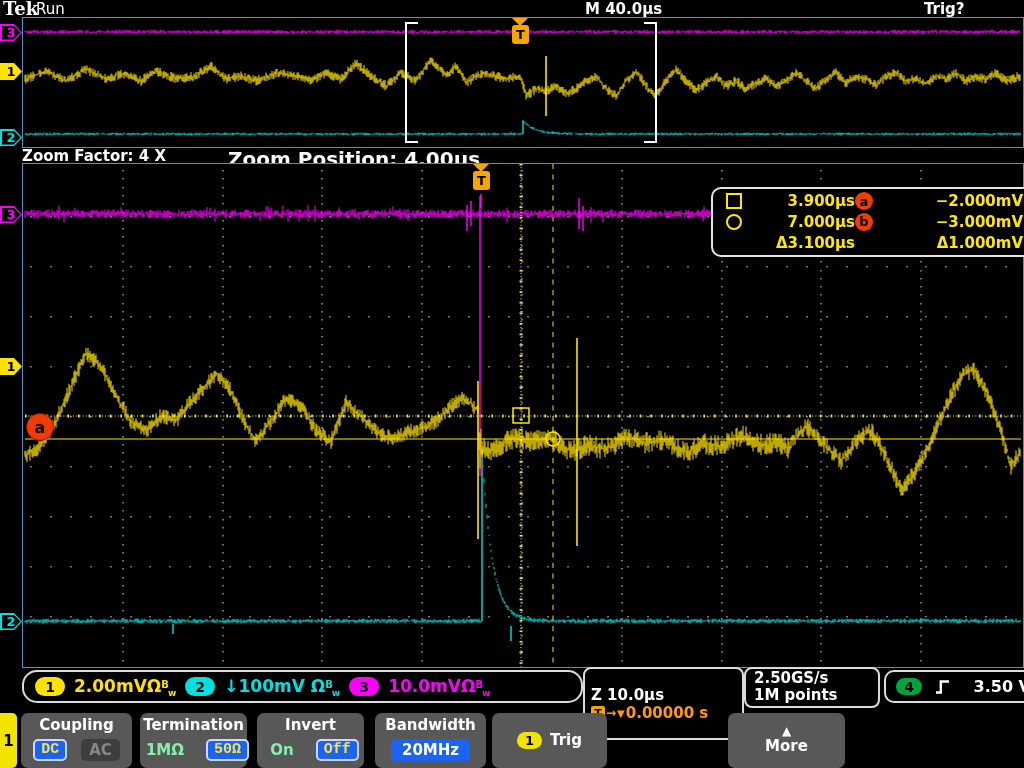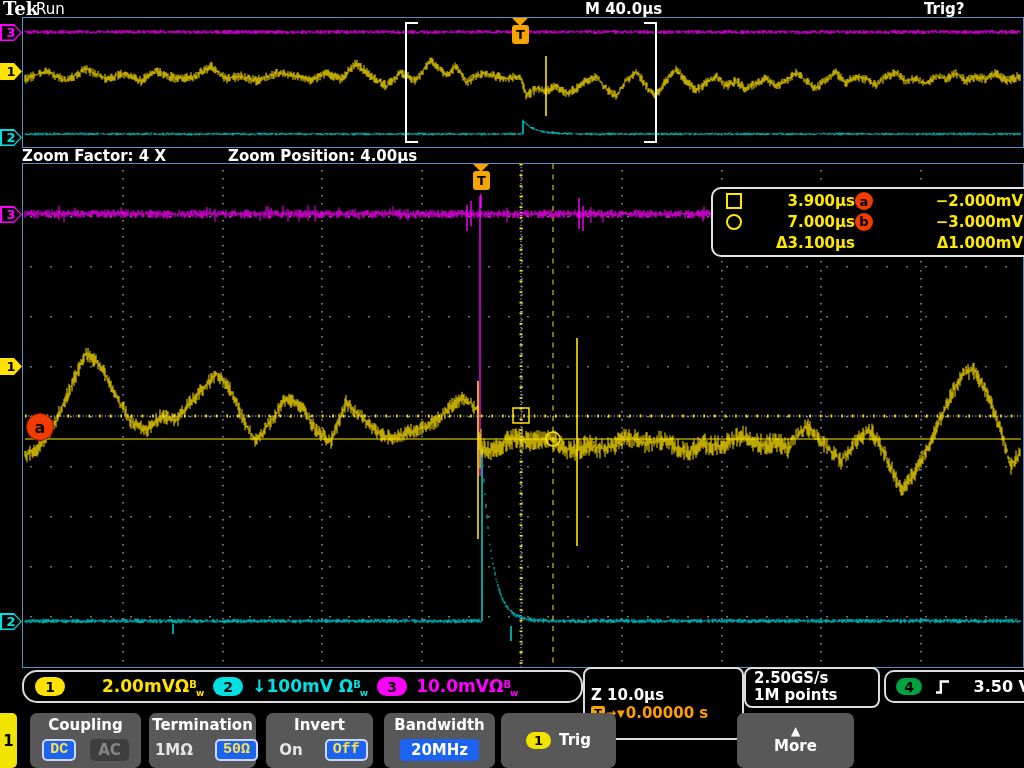--- a/index.html
+++ b/index.html
@@ -10,21 +10,21 @@
   #hdr-logo{left:3px;top:-2px;color:#fff;font-family:"DejaVu Serif",serif;font-weight:bold;font-size:18px;}
   #hdr-run{left:36px;top:0px;color:#ffffff;font-size:15px;}
   #hdr-tb{left:585px;top:0px;color:#fff;font-size:15px;font-weight:bold;}
   #hdr-trig{left:924px;top:0px;color:#fff;font-size:15px;font-weight:bold;}
   
   .wave-win{border:1px solid #5c8ebe;background:#000;}
   #ov-win{left:22px;top:17px;width:1000px;height:129px;}
   #main-win{left:22px;top:163px;width:1000px;height:503px;}
   
   #zoom-factor{left:22px;top:147px;color:#fff;font-size:15px;font-weight:bold;}
-  #zoom-pos{left:228px;top:147px;color:#fff;font-size:15px;font-weight:bold;}
+  #zoom-pos{left:228px;top:147px;color:#fff;font-size:20px;font-weight:bold;}
   
   .ptag{position:absolute;left:0;width:22px;height:17px;
         clip-path:polygon(0 0,64% 0,100% 50%,64% 100%,0 100%);
         display:flex;align-items:center;justify-content:center;
         font-size:13px;font-weight:bold;line-height:17px;}
   .ptag .inner{position:absolute;left:1.5px;top:1.5px;right:1.5px;bottom:1.5px;
         clip-path:polygon(0 0,64% 0,100% 50%,64% 100%,0 100%);background:#000;}
   .ptag span{position:relative;z-index:2;}
   
   .tbadge{position:absolute;width:17px;height:19px;background:#f5a400;border-radius:3px;
@@ -60,27 +60,27 @@
             font-size:15px;font-weight:bold;line-height:17px;}
   #trig-box{left:884px;top:670px;width:135px;height:29px;border-radius:10px;
             display:flex;align-items:center;gap:13px;padding:0 10px;}
   #trig-src{width:26px;height:17px;border-radius:9px;color:#000;font-size:14px;font-weight:bold;
             display:flex;align-items:center;justify-content:center;}
   #trig-lvl{color:#fff;font-size:16px;font-weight:bold;margin-left:auto;}
   
   #menu-tab{left:0;top:713px;width:17px;height:55px;background:#f2e400;border-radius:0 5px 5px 0;
             color:#000;font-size:15px;font-weight:bold;display:flex;align-items:center;justify-content:center;}
   .menu-btn{position:absolute;top:713px;height:55px;background:#585858;border-radius:7px;
-            display:flex;flex-direction:column;align-items:center;justify-content:flex-start;padding-top:3px;box-sizing:border-box;margin-left:9px;}
+            display:flex;flex-direction:column;align-items:center;justify-content:flex-start;padding-top:3px;box-sizing:border-box;}
   .menu-btn .title{color:#fff;font-size:15px;font-weight:600;line-height:19px;}
   .menu-btn .opts{display:flex;align-items:center;gap:14px;margin-top:4px;}
   .chip{font-size:15px;font-weight:bold;line-height:18px;padding:0 6px;border-radius:5px;}
   .chip.selected{background:#1b63f0;color:#fde047;border:2px solid #ccd8ff;font-family:Liberation Mono, monospace;}
   .chip.disabled{background:#3e3e3e;color:#868686;border:2px solid transparent;}
-  .chip.plain{background:transparent;color:#e5e5e5;border:2px solid transparent;}
+  .chip.plain{background:transparent;color:#86efac;border:2px solid transparent;}
   .chip.filled{background:#1b63f0;color:#fff;border:2px solid transparent;border-radius:3px;padding:0 9px;}
   .lblbadge{width:25px;height:17px;border-radius:9px;background:#f2e400;color:#000;font-size:13px;
             font-weight:bold;display:flex;align-items:center;justify-content:center;margin-right:8px;}
   #more-btn{left:728px;width:117px;justify-content:center;padding-top:0;}
   #more-btn .tri{color:#fff;font-size:12px;line-height:11px;}
   #more-btn .title{line-height:18px;}
   #date-box{left:908px;top:729px;width:112px;height:36px;border-radius:9px;color:#fff;font-size:15px;
             font-weight:bold;text-align:center;line-height:18px;}
 </style>
 </head>
@@ -165,21 +165,21 @@
       <span class="cbadge">b</span>
       <span class="v-val">−3.000mV</span>
       <span></span>
       <span class="t-val">Δ3.100µs</span>
       <span></span>
       <span class="v-val">Δ1.000mV</span>
     </div>
 
   <div class="sbox" id="ch-box">
       <span class="chbadge" style="background: rgb(255, 225, 0);">1</span>
-      <span class="chtext" style="color: rgb(255, 225, 0); margin-left: 28px;"><span>2.00mV</span><span>Ω</span><span class="bwmark"><sup>B</sup><sub>w</sub></span></span>
+      <span class="chtext" style="color: rgb(255, 225, 0);"><span>2.00mV</span><span>Ω</span><span class="bwmark"><sup>B</sup><sub>w</sub></span></span>
       <span class="chbadge" style="background: rgb(0, 224, 224);">2</span>
       <span class="chtext" style="color: rgb(0, 224, 224);"><span>↓100mV </span><span>Ω</span><span class="bwmark"><sup>B</sup><sub>w</sub></span></span>
       <span class="chbadge" style="background: rgb(255, 0, 255);">3</span>
       <span class="chtext" style="color: rgb(255, 0, 255);"><span>10.0mV</span><span>Ω</span><span class="bwmark"><sup>B</sup><sub>w</sub></span></span>
     </div>
   <div class="sbox" id="z-box">
     <div class="l1">Z 10.0µs</div>
     <div class="l2">
       <span class="tchip">T</span>
         <span class="arrow">→</span>

